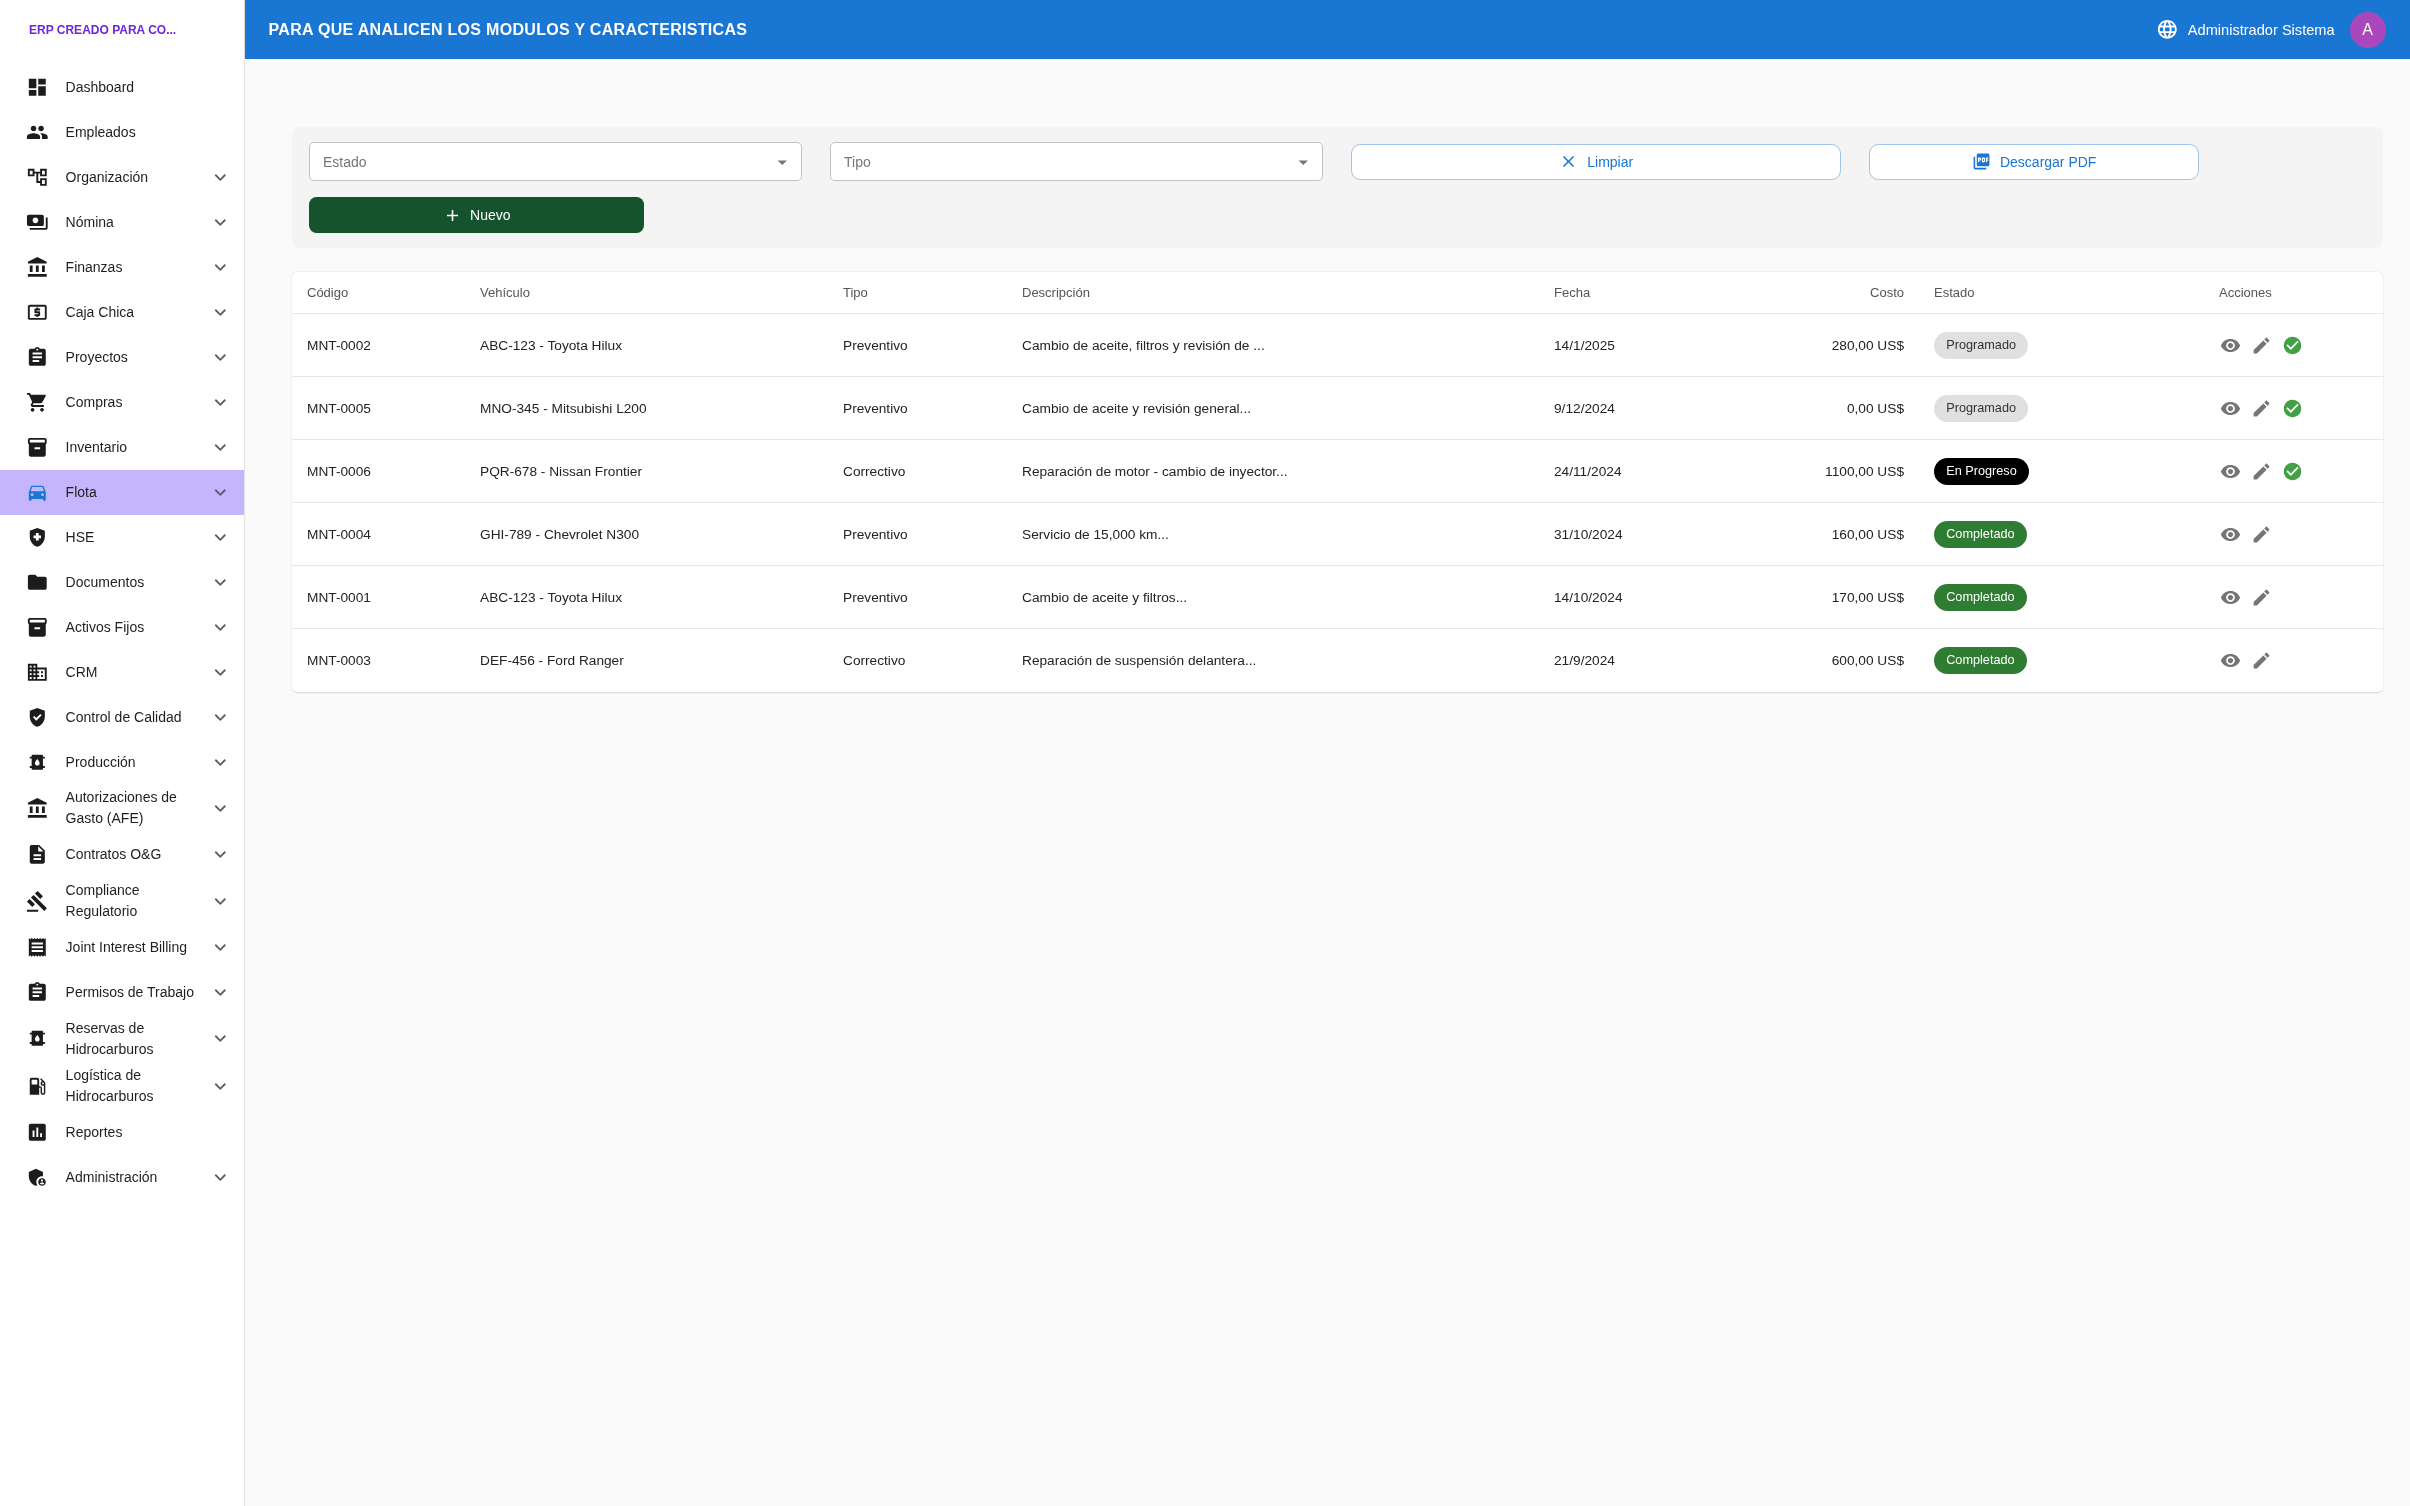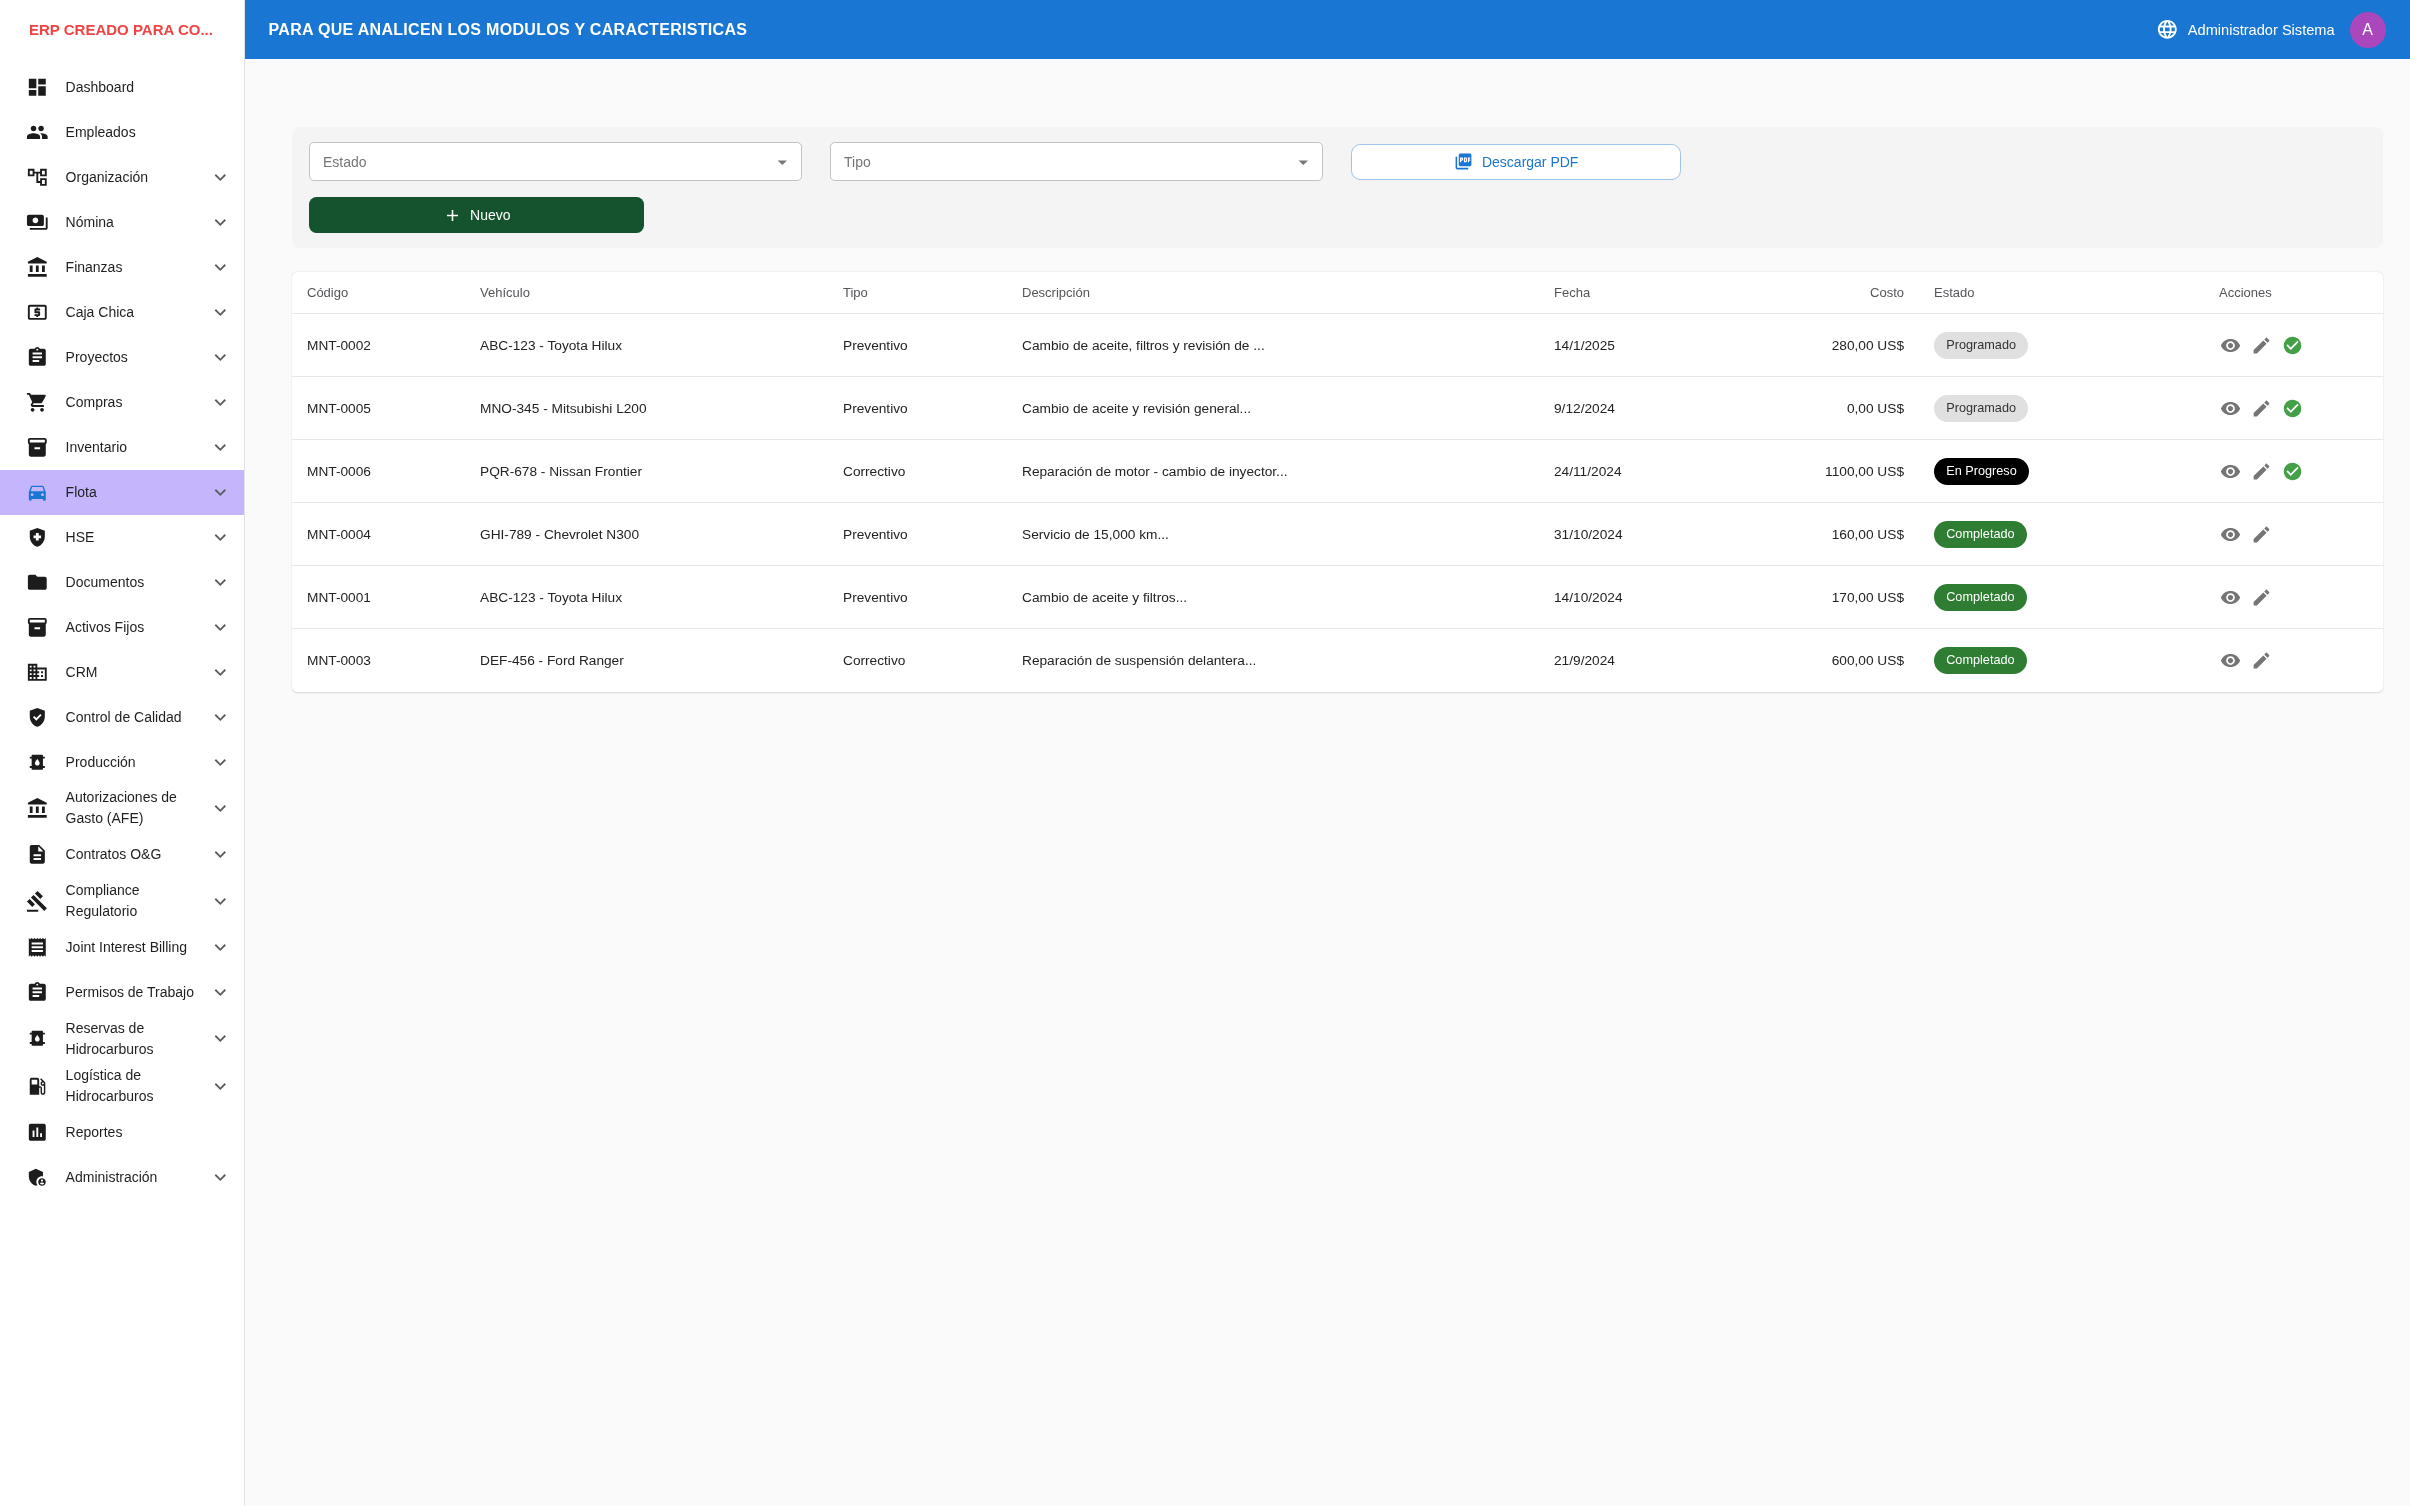--- a/index.html
+++ b/index.html
@@ -6,21 +6,21 @@
   html, body { margin: 0; padding: 0; }
   body {
     width: 2411px; height: 1507px; overflow: hidden;
     font-family: "Liberation Sans", sans-serif;
     background: #fafafa; color: #1f1f1f;
   }
   .app { display: flex; width: 100%; height: 100%; }
 
   
   .sidebar { width: 245px; min-width: 245px; background: #fff; border-right: 0.9px solid #e2e2e2; display: flex; flex-direction: column; overflow: hidden; }
-  .sidebar-header { height: 59px; min-height: 59px; display: flex; align-items: center; padding: 0 17px 0 29px; font-size: 15px; font-weight: 700; color: #ef4444; white-space: nowrap; overflow: hidden; }
+  .sidebar-header { height: 59px; min-height: 59px; display: flex; align-items: center; padding: 0 17px 0 29px; font-size: 12px; font-weight: 700; color: #6d28d9; white-space: nowrap; overflow: hidden; }
   .nav { flex: 1; padding: 5.6px 0 9.4px; overflow: hidden; }
   .nav-item { display: flex; align-items: center; min-height: 45px; padding: 2.8px 12.2px 2.8px 26px; cursor: pointer; }
   .nav-item.active { background: #c4b5fd; }
   .nav-icon { width: 22.6px; height: 22.6px; color: #1c1c1c; flex: none; display: flex; }
   .nav-item.active .nav-icon { color: #1976d2; }
   .nav-label { flex: 1; margin-left: 17px; font-size: 14px; color: #1f1f1f; line-height: 21px; padding-right: 3.8px; }
   .nav-chevron { width: 22.6px; height: 22.6px; color: #5c5f62; flex: none; display: flex; }
 
   
   .main { flex: 1; display: flex; flex-direction: column; min-width: 0; }
@@ -406,20 +406,28 @@
               </span>
           </div>
           <div class="select-box">
             <span>Tipo</span>
             <span class="select-arrow">
                 <svg viewBox="0 0 24 24" width="22.6" height="22.6" fill="currentColor">
                   <path d="M7 10l5 5 5-5z"></path>
                 </svg>
               </span>
           </div>
+          <button class="btn-outlined btn-limpiar">
+            <span class="btn-icon">
+                <svg viewBox="0 0 24 24" width="19" height="19" fill="currentColor">
+                  <path d="M19 6.41L17.59 5 12 10.59 6.41 5 5 6.41 10.59 12 5 17.59 6.41 19 12 13.41 17.59 19 19 17.59 13.41 12z"></path>
+                </svg>
+              </span>
+            <span>Limpiar</span>
+          </button>
           <button class="btn-outlined btn-pdf">
             <span class="btn-icon">
                 <svg viewBox="0 0 24 24" width="19" height="19" fill="currentColor">
                   <path d="M20 2H8c-1.1 0-2 .9-2 2v12c0 1.1.9 2 2 2h12c1.1 0 2-.9 2-2V4c0-1.1-.9-2-2-2zm-8.5 7.5c0 .83-.67 1.5-1.5 1.5H9v2H7.5V7H10c.83 0 1.5.67 1.5 1.5v1zm5 2c0 .83-.67 1.5-1.5 1.5h-2.5V7H15c.83 0 1.5.67 1.5 1.5v3zm4-3H19v1h1.5V11H19v2h-1.5V7h3v1.5zM9 9.5h1v-1H9v1zM4 6H2v14c0 1.1.9 2 2 2h14v-2H4V6zm10 5.5h1v-3h-1v3z"></path>
                 </svg>
               </span>
             <span>Descargar PDF</span>
           </button>
         </div>
         <button class="btn-contained">

